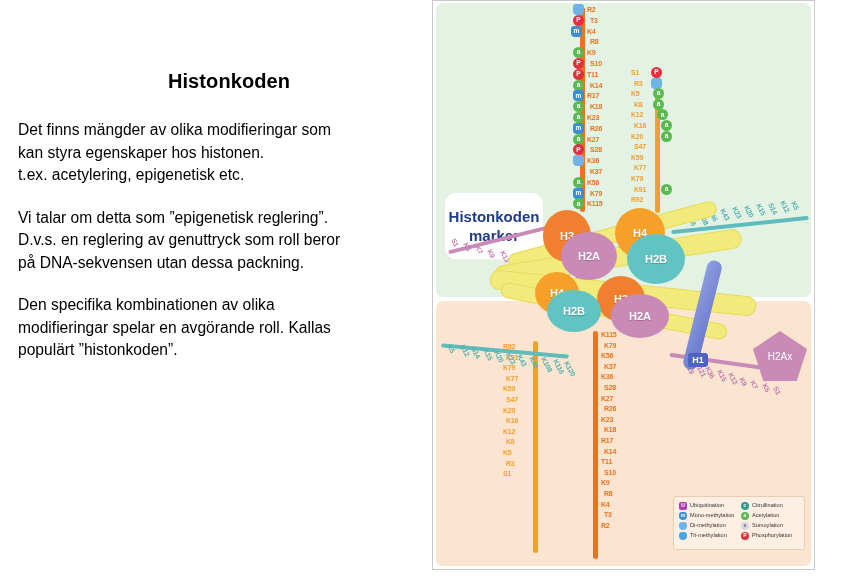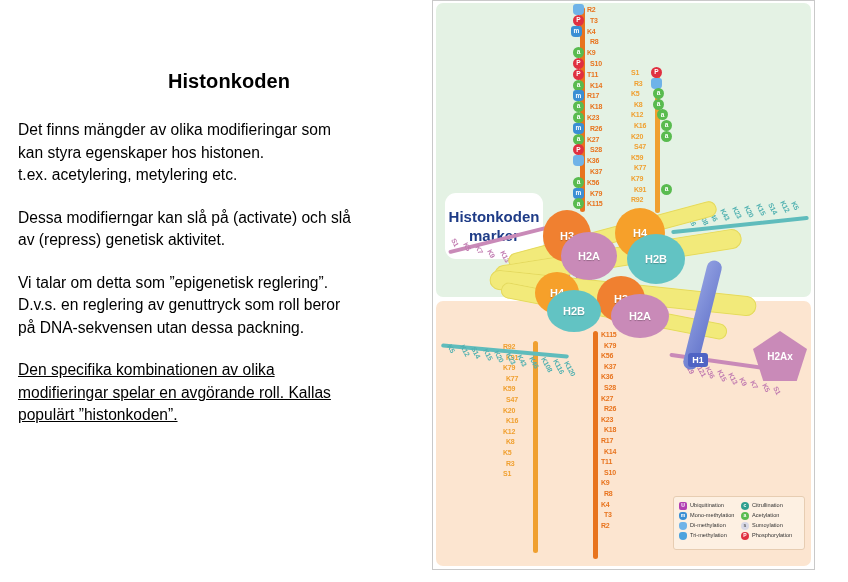--- a/index.html
+++ b/index.html
@@ -18,21 +18,21 @@
   }
   .slide-title{
     font-size:20px;font-weight:bold;color:#000;
     text-align:center;margin:0 0 26px 0;letter-spacing:.1px;
     padding-left:10px;
   }
   .para{
     font-size:15.6px;line-height:22.5px;color:#000;
     margin:0 0 20px 0;white-space:pre-line;
   }
-  .para:last-child{margin-bottom:8px;text-decoration:underline;}
+  .para:last-child{margin-bottom:8px;}
 
   
   .figure-panel{
     position:absolute;left:432px;top:0px;width:383px;height:570px;
     border:1px solid #c9c9c9;background:#fff;box-sizing:border-box;
     overflow:hidden;
   }
   .fig-inner{position:absolute;inset:0;}
 
   .panel-active{
@@ -87,21 +87,21 @@
   .h1-label{
     position:absolute;left:255px;top:352px;width:20px;height:14px;
     background:#4f63c4;color:#fff;font-size:9px;font-weight:bold;
     border-radius:3px;display:flex;align-items:center;justify-content:center;
   }
   .h2ax-shape{
     position:absolute;left:320px;top:330px;width:54px;height:50px;
     background:#c98ab8;
     clip-path:polygon(50% 0%,100% 36%,81% 100%,19% 100%,0% 36%);
     display:flex;align-items:center;justify-content:center;
-    color:#fff;font-size:10px;font-weight:bold;
+    color:#fff;font-size:10px;font-weight:normal;
   }
 
   
   .tail{position:absolute;border-radius:4px;}
   .tail-h3-top{left:147px;top:6px;width:5px;height:205px;background:#e8741e;}
   .tail-h4-top{left:222px;top:70px;width:5px;height:142px;background:#f0a030;}
   .tail-h3-bot{left:160px;top:330px;width:5px;height:228px;background:#e8741e;}
   .tail-h4-bot{left:100px;top:340px;width:5px;height:212px;background:#f0a030;}
 
   .tail-curve{position:absolute;height:4px;border-radius:3px;}
@@ -150,23 +150,21 @@
 </style>
 </head>
 <body>
 
 <div id="slide">
 
   <div class="text-col">
     <h1 class="slide-title">Histonkoden</h1>
     <p class="para">Det finns mängder av olika modifieringar som
 kan styra egenskaper hos histonen.
-t.ex. acetylering, metylering etc.</p>
-    <p class="para">Dessa modifierngar kan slå på (activate) och slå
-av (repress) genetisk aktivitet.</p>
+t.ex. acetylering, epigenetisk etc.</p>
     <p class="para">Vi talar om detta som ”epigenetisk reglering”.
 D.v.s. en reglering av genuttryck som roll beror
 på DNA-sekvensen utan dessa packning.</p>
     <p class="para">Den specifika kombinationen av olika
 modifieringar spelar en avgörande roll. Kallas
 populärt ”histonkoden”.</p>
   </div>
 
   <div class="figure-panel">
     <div class="fig-inner">

